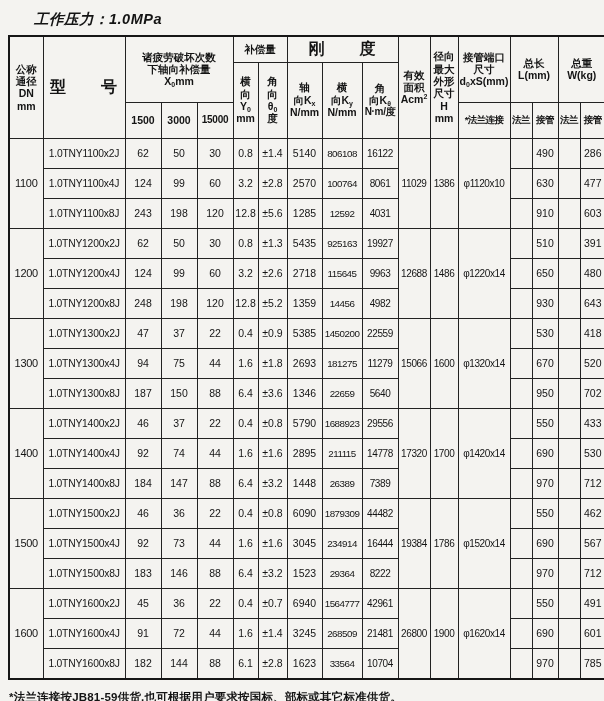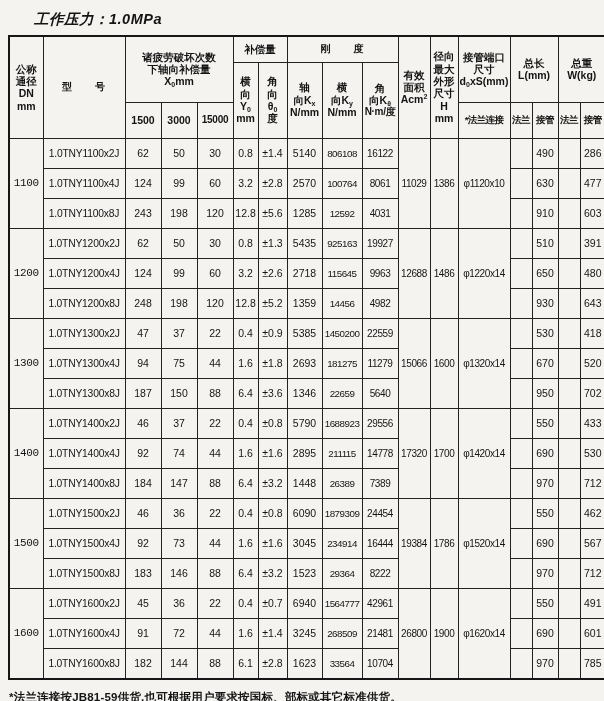--- a/index.html
+++ b/index.html
@@ -28,31 +28,31 @@
     text-align: center; vertical-align: middle;
     padding: 0; overflow: hidden;
   }
   thead th {
     font-size: 10.5px; font-weight: 700; line-height: 1.18;
   }
   thead tr.hr1 { height: 26px; }
   thead tr.hr2 { height: 40px; }
   thead tr.hr3 { height: 36px; }
   .pre { white-space: pre-line; }
-  .wide-title { letter-spacing: 1px; font-size: 10px; text-align: center; }
+  .wide-title { letter-spacing: 1px; font-size: 16px; text-align: center; }
   sub { font-size: 7px; vertical-align: -2px; line-height: 0; }
   sup { font-size: 7px; vertical-align: 4px; line-height: 0; }
   .squeeze { font-size: 9.5px; letter-spacing: -0.6px; margin-top: 12px; }
   .subhdr { font-size: 10px; letter-spacing: -0.3px; }
 
   tbody td {
     font-size: 10.5px; height: 29px; white-space: nowrap;
     font-weight: 400;
   }
-  tbody td.dn { font-size: 11px; letter-spacing: -0.3px; font-family: Liberation Mono, monospace; }
+  tbody td.dn { font-size: 11px; letter-spacing: -0.3px; }
   tbody td.model { font-size: 10.3px; letter-spacing: -0.2px; }
   tbody td.tight { font-size: 9.8px; letter-spacing: -0.5px; margin-left: 8px; }
   tbody td.mid { font-size: 10px; letter-spacing: -0.4px; text-align: center; }
 
   .footnote {
     font-size: 11.5px; font-weight: 700;
     padding: 10px 0 0 1px; letter-spacing: 0.2px;
   }
 </style>
 </head>
@@ -363,21 +363,21 @@
         <tr>
           <td rowspan="3" class="dn">1500</td>
           <td class="model">1.0TNY1500x2J</td>
           <td>46</td>
           <td>36</td>
           <td>22</td>
           <td>0.4</td>
           <td>±0.8</td>
           <td>6090</td>
           <td class="tight">1879309</td>
-          <td class="mid">24454</td>
+          <td class="mid">44482</td>
           <td rowspan="3" class="mid">19384</td>
           <td rowspan="3" class="mid">1786</td>
           <td rowspan="3" class="mid">φ1520x14</td>
           <td></td>
           <td>550</td>
           <td></td>
           <td>462</td>
         </tr>
         <tr>
           <td class="model">1.0TNY1500x4J</td>

